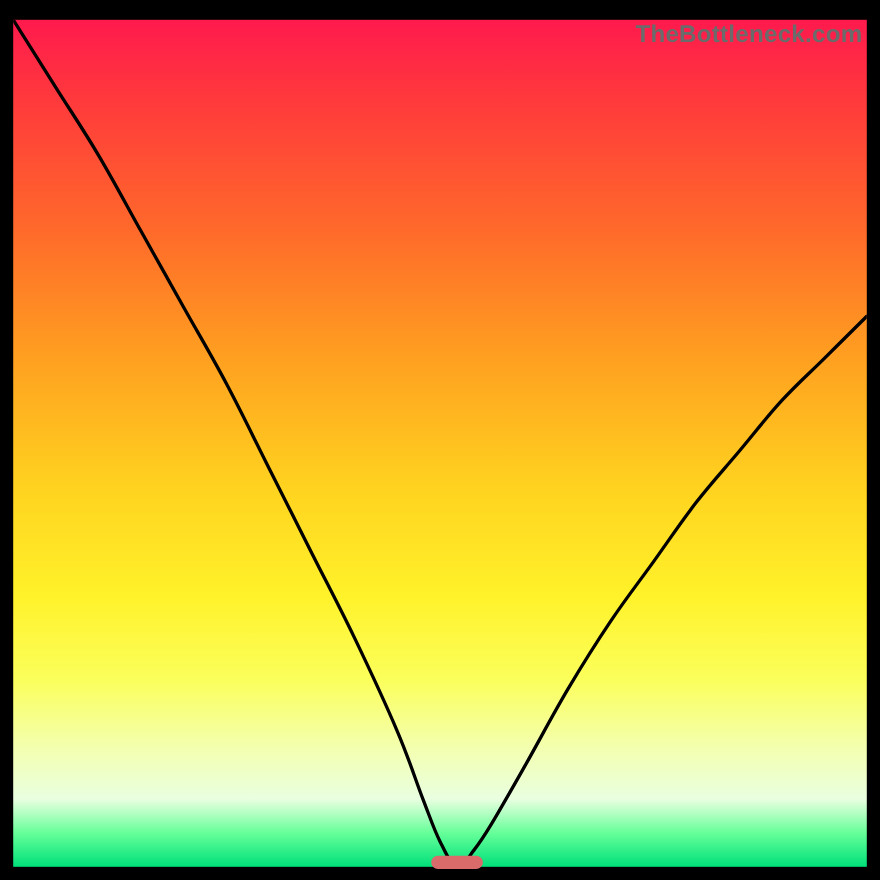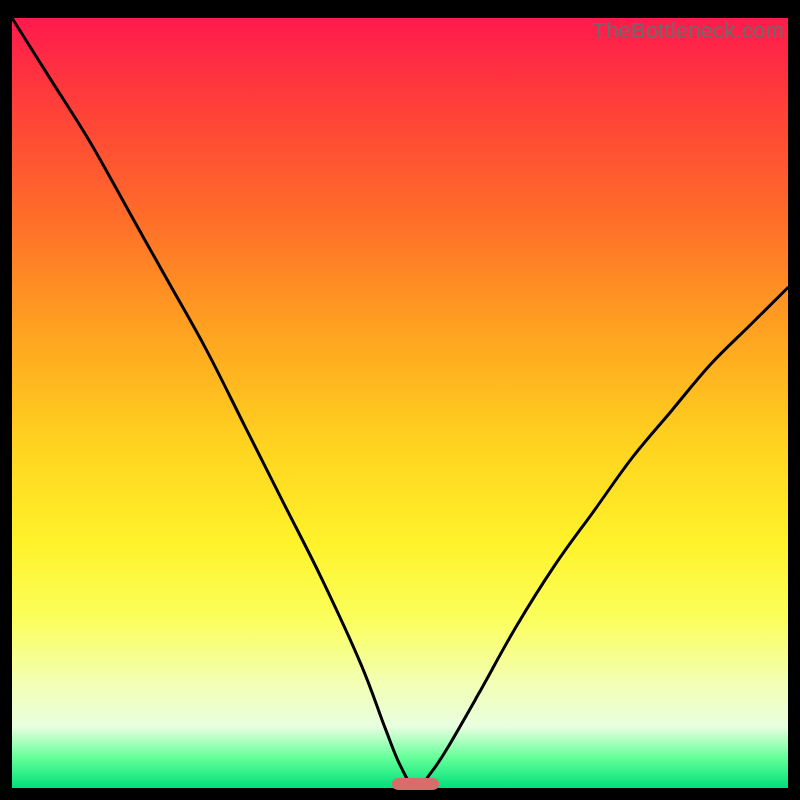--- a/index.html
+++ b/index.html
@@ -37,21 +37,21 @@
       #e9ffe0 92%,
       #66ff99 96%,
       #00e07a 100%);
   }
   .watermark {
     position: absolute;
     top: 0px;
     right: 4px;
     color: #6b6b6b;
     font-size: 22px;
-    font-weight: 400;
+    font-weight: 700;
     letter-spacing: 0.2px;
     user-select: none;
   }
   svg.curve {
     position: absolute;
     left: 0;
     top: 0;
     width: 776px;
     height: 770px;
   }

